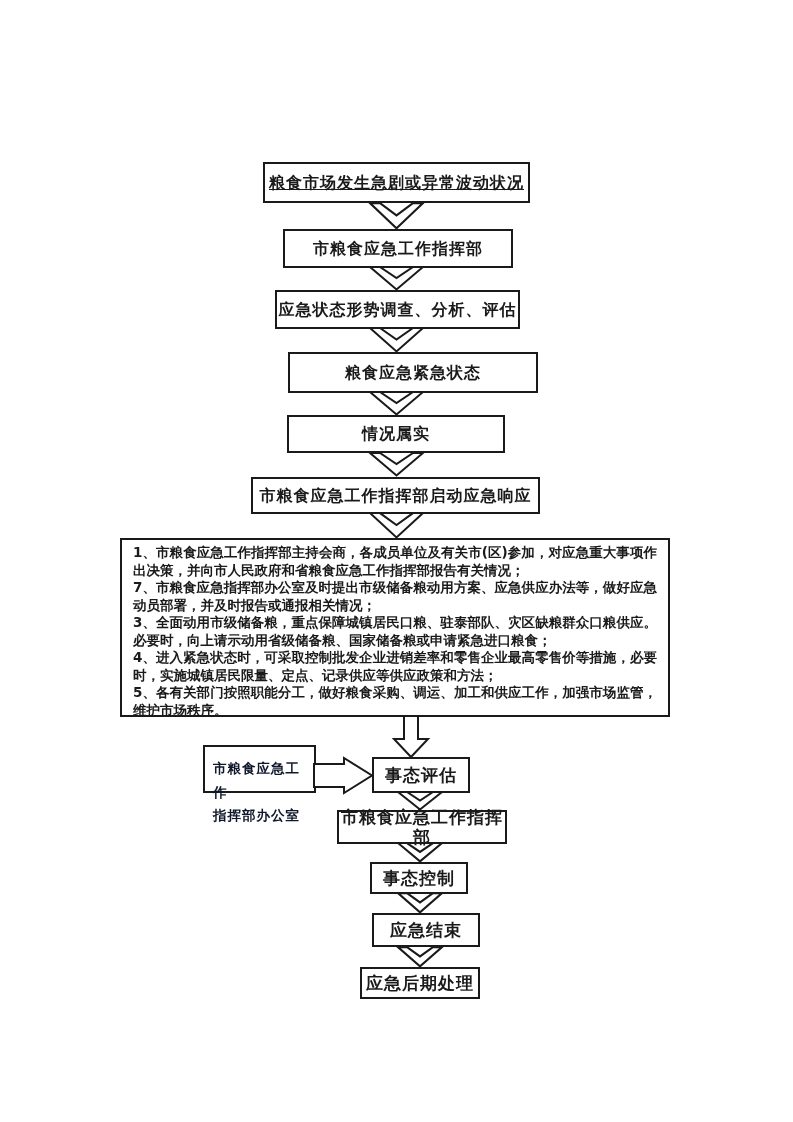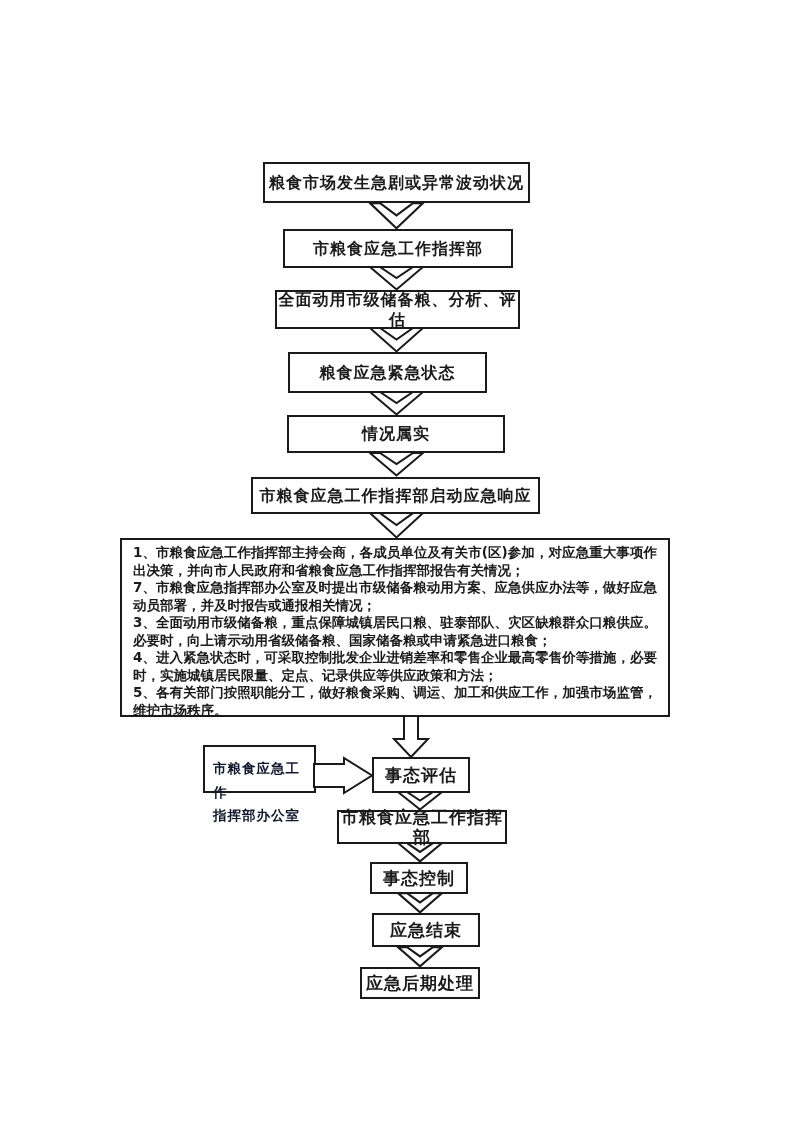--- a/index.html
+++ b/index.html
@@ -65,45 +65,45 @@
     stroke: #1a1a1a;
     stroke-width: 2;
     stroke-linejoin: miter;
   }
 </style>
 </head>
 <body>
 
 <div class="page">
 
-  <div class="box box-lg" style="left:263px; top:162px; width:267px; height:41px;">
+  <div class="box box-lg" style="left:263px; top:162px; width:267px; height:41px;text-decoration:underline;">
     <span>粮食市场发生急剧或异常波动状况</span>
   </div>
 
   <svg class="arrow" style="left:369px; top:202px;" width="55" height="28" viewBox="0 0 55 26" preserveAspectRatio="none">
     <polygon points="1,1 27.5,24.5 54,1 44,1 27.5,12.5 11,1"></polygon>
   </svg>
 
   <div class="box box-lg" style="left:283px; top:229px; width:230px; height:39px;">
     <span>市粮食应急工作指挥部</span>
   </div>
 
   <svg class="arrow" style="left:369px; top:266px;" width="55" height="25" viewBox="0 0 55 26" preserveAspectRatio="none">
     <polygon points="1,1 27.5,24.5 54,1 44,1 27.5,12.5 11,1"></polygon>
   </svg>
 
   <div class="box box-lg" style="left:275px; top:290px; width:245px; height:39px;">
-    <span>全面动用市级储备粮、分析、评估</span>
+    <span>应急状态形势调查、分析、评估</span>
   </div>
 
   <svg class="arrow" style="left:369px; top:327px;" width="55" height="26" viewBox="0 0 55 26" preserveAspectRatio="none">
     <polygon points="1,1 27.5,24.5 54,1 44,1 27.5,12.5 11,1"></polygon>
   </svg>
 
-  <div class="box box-lg" style="left:288px; top:352px; width:199px; height:41px;">
+  <div class="box box-lg" style="left:288px; top:352px; width:250px; height:41px;">
     <span>粮食应急紧急状态</span>
   </div>
 
   <svg class="arrow" style="left:369px; top:391px;" width="55" height="25" viewBox="0 0 55 26" preserveAspectRatio="none">
     <polygon points="1,1 27.5,24.5 54,1 44,1 27.5,12.5 11,1"></polygon>
   </svg>
 
   <div class="box box-lg" style="left:287px; top:415px; width:218px; height:38px;">
     <span>情况属实</span>
   </div>

